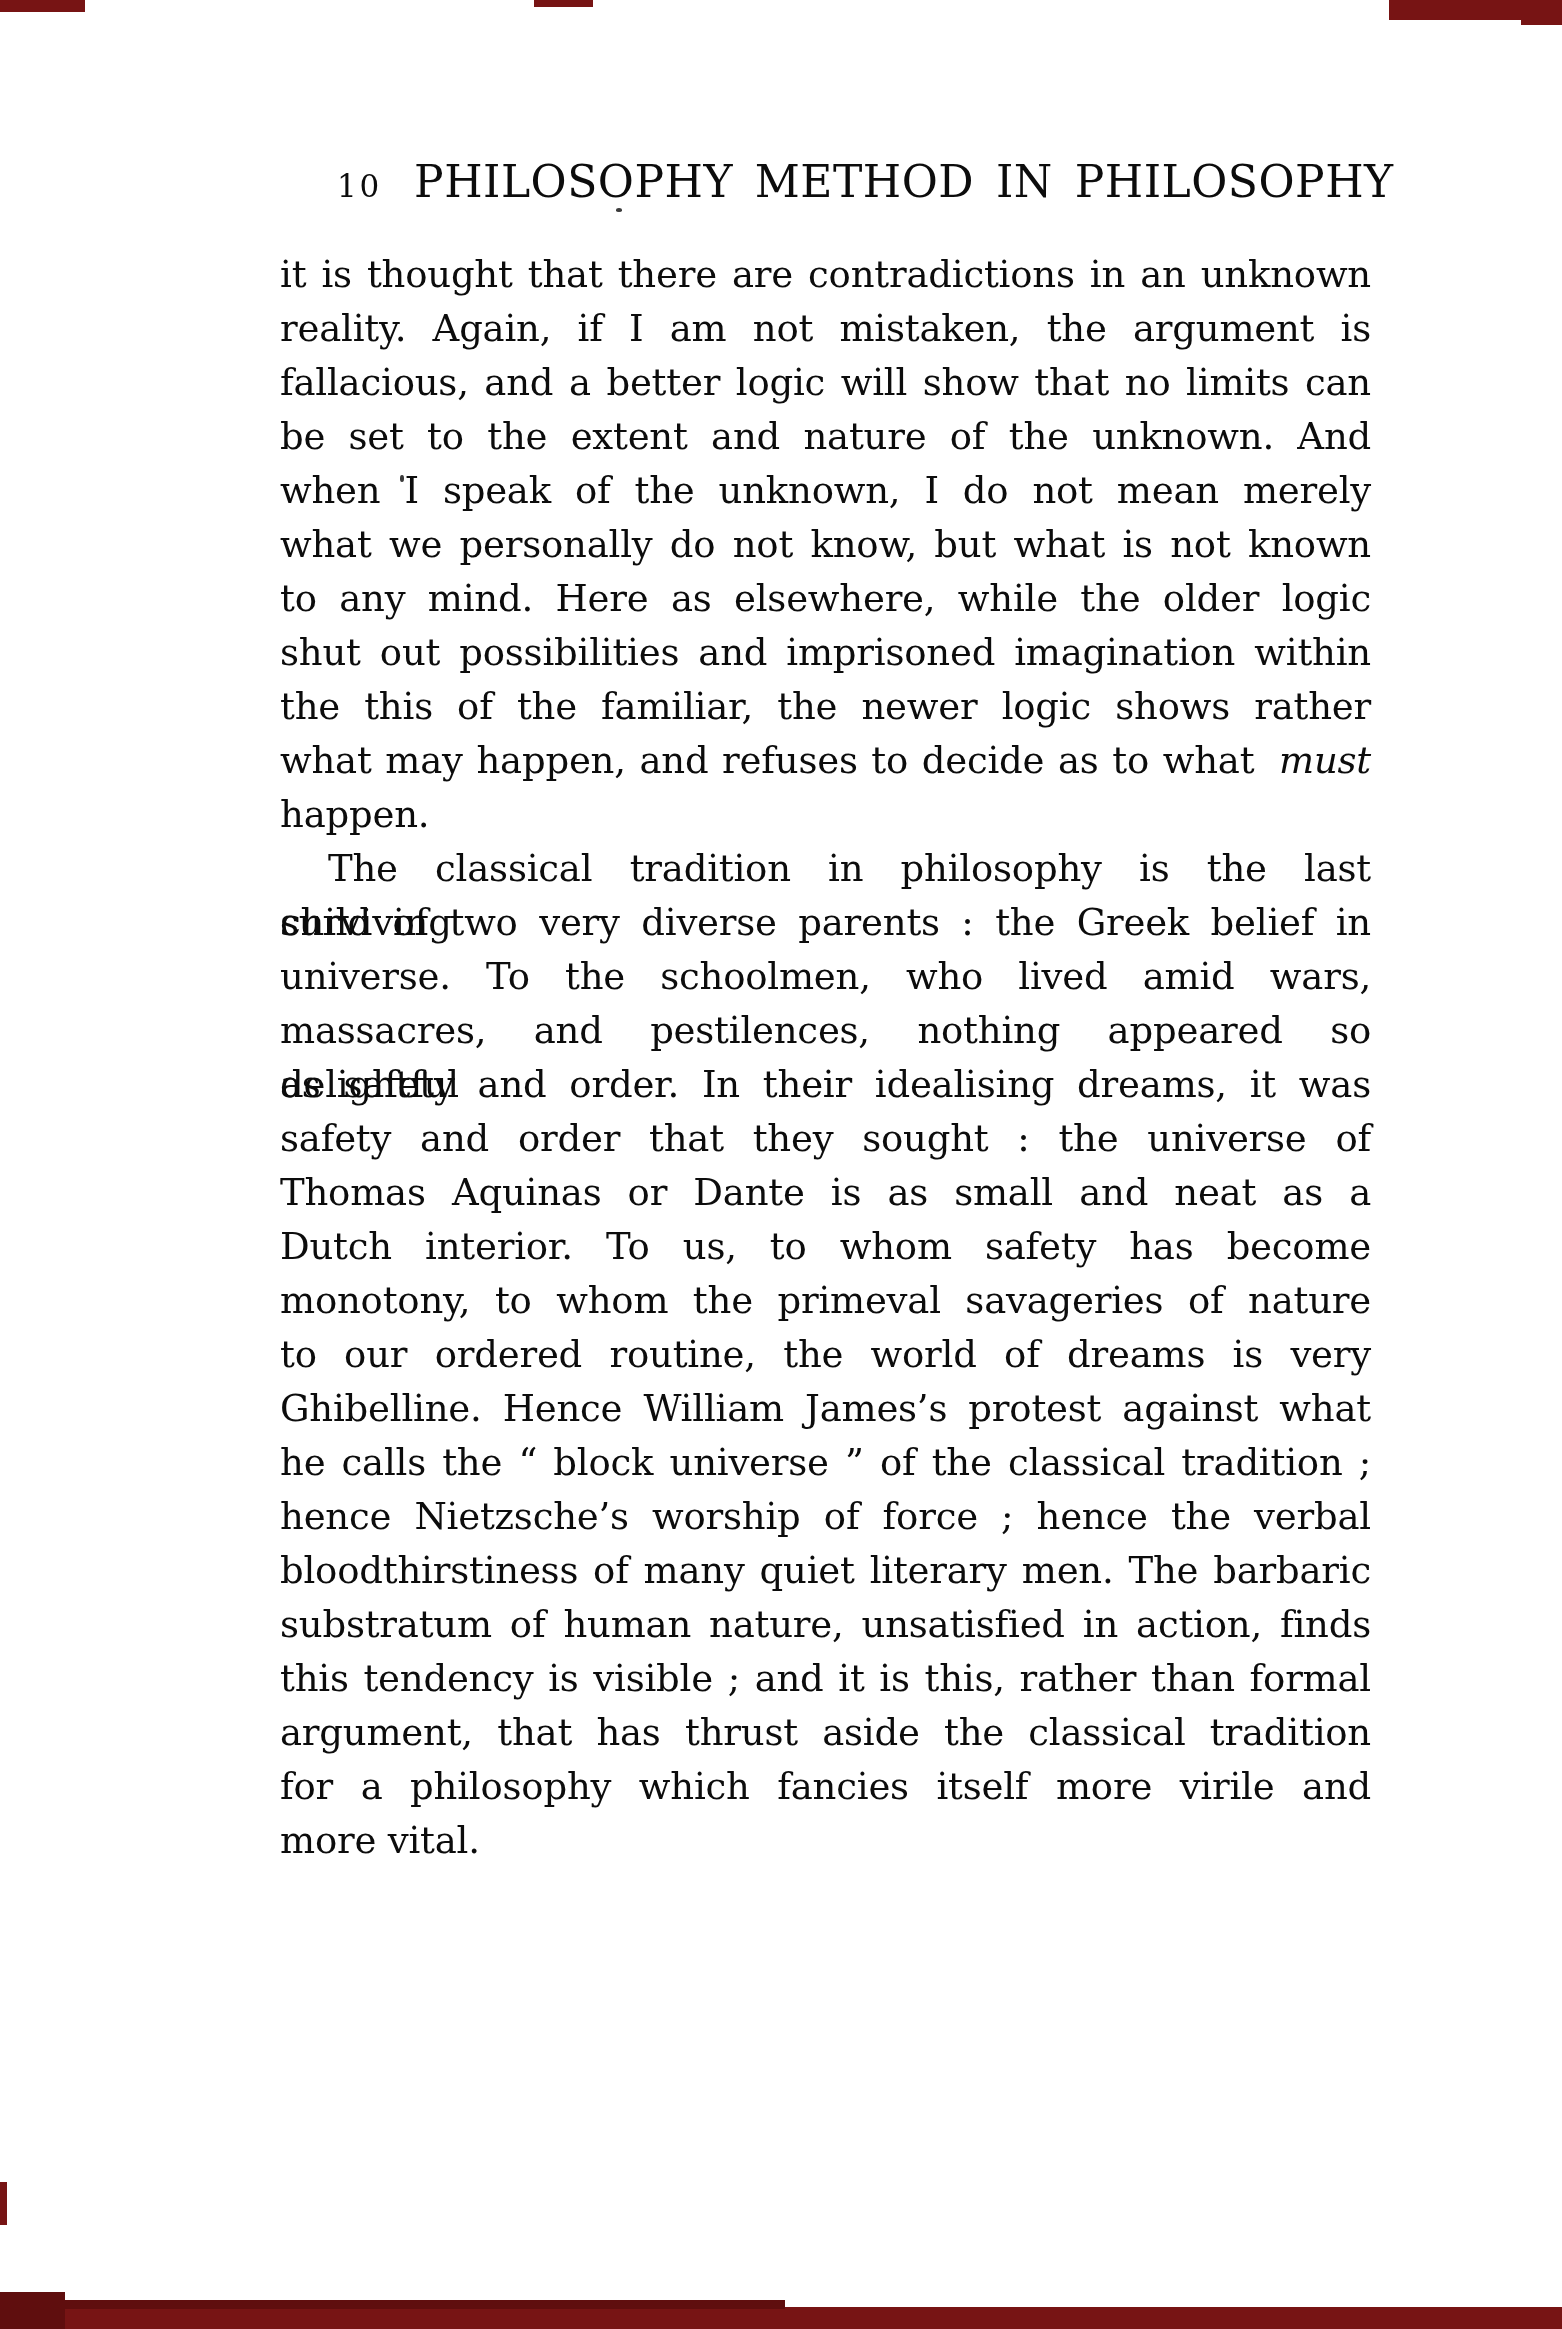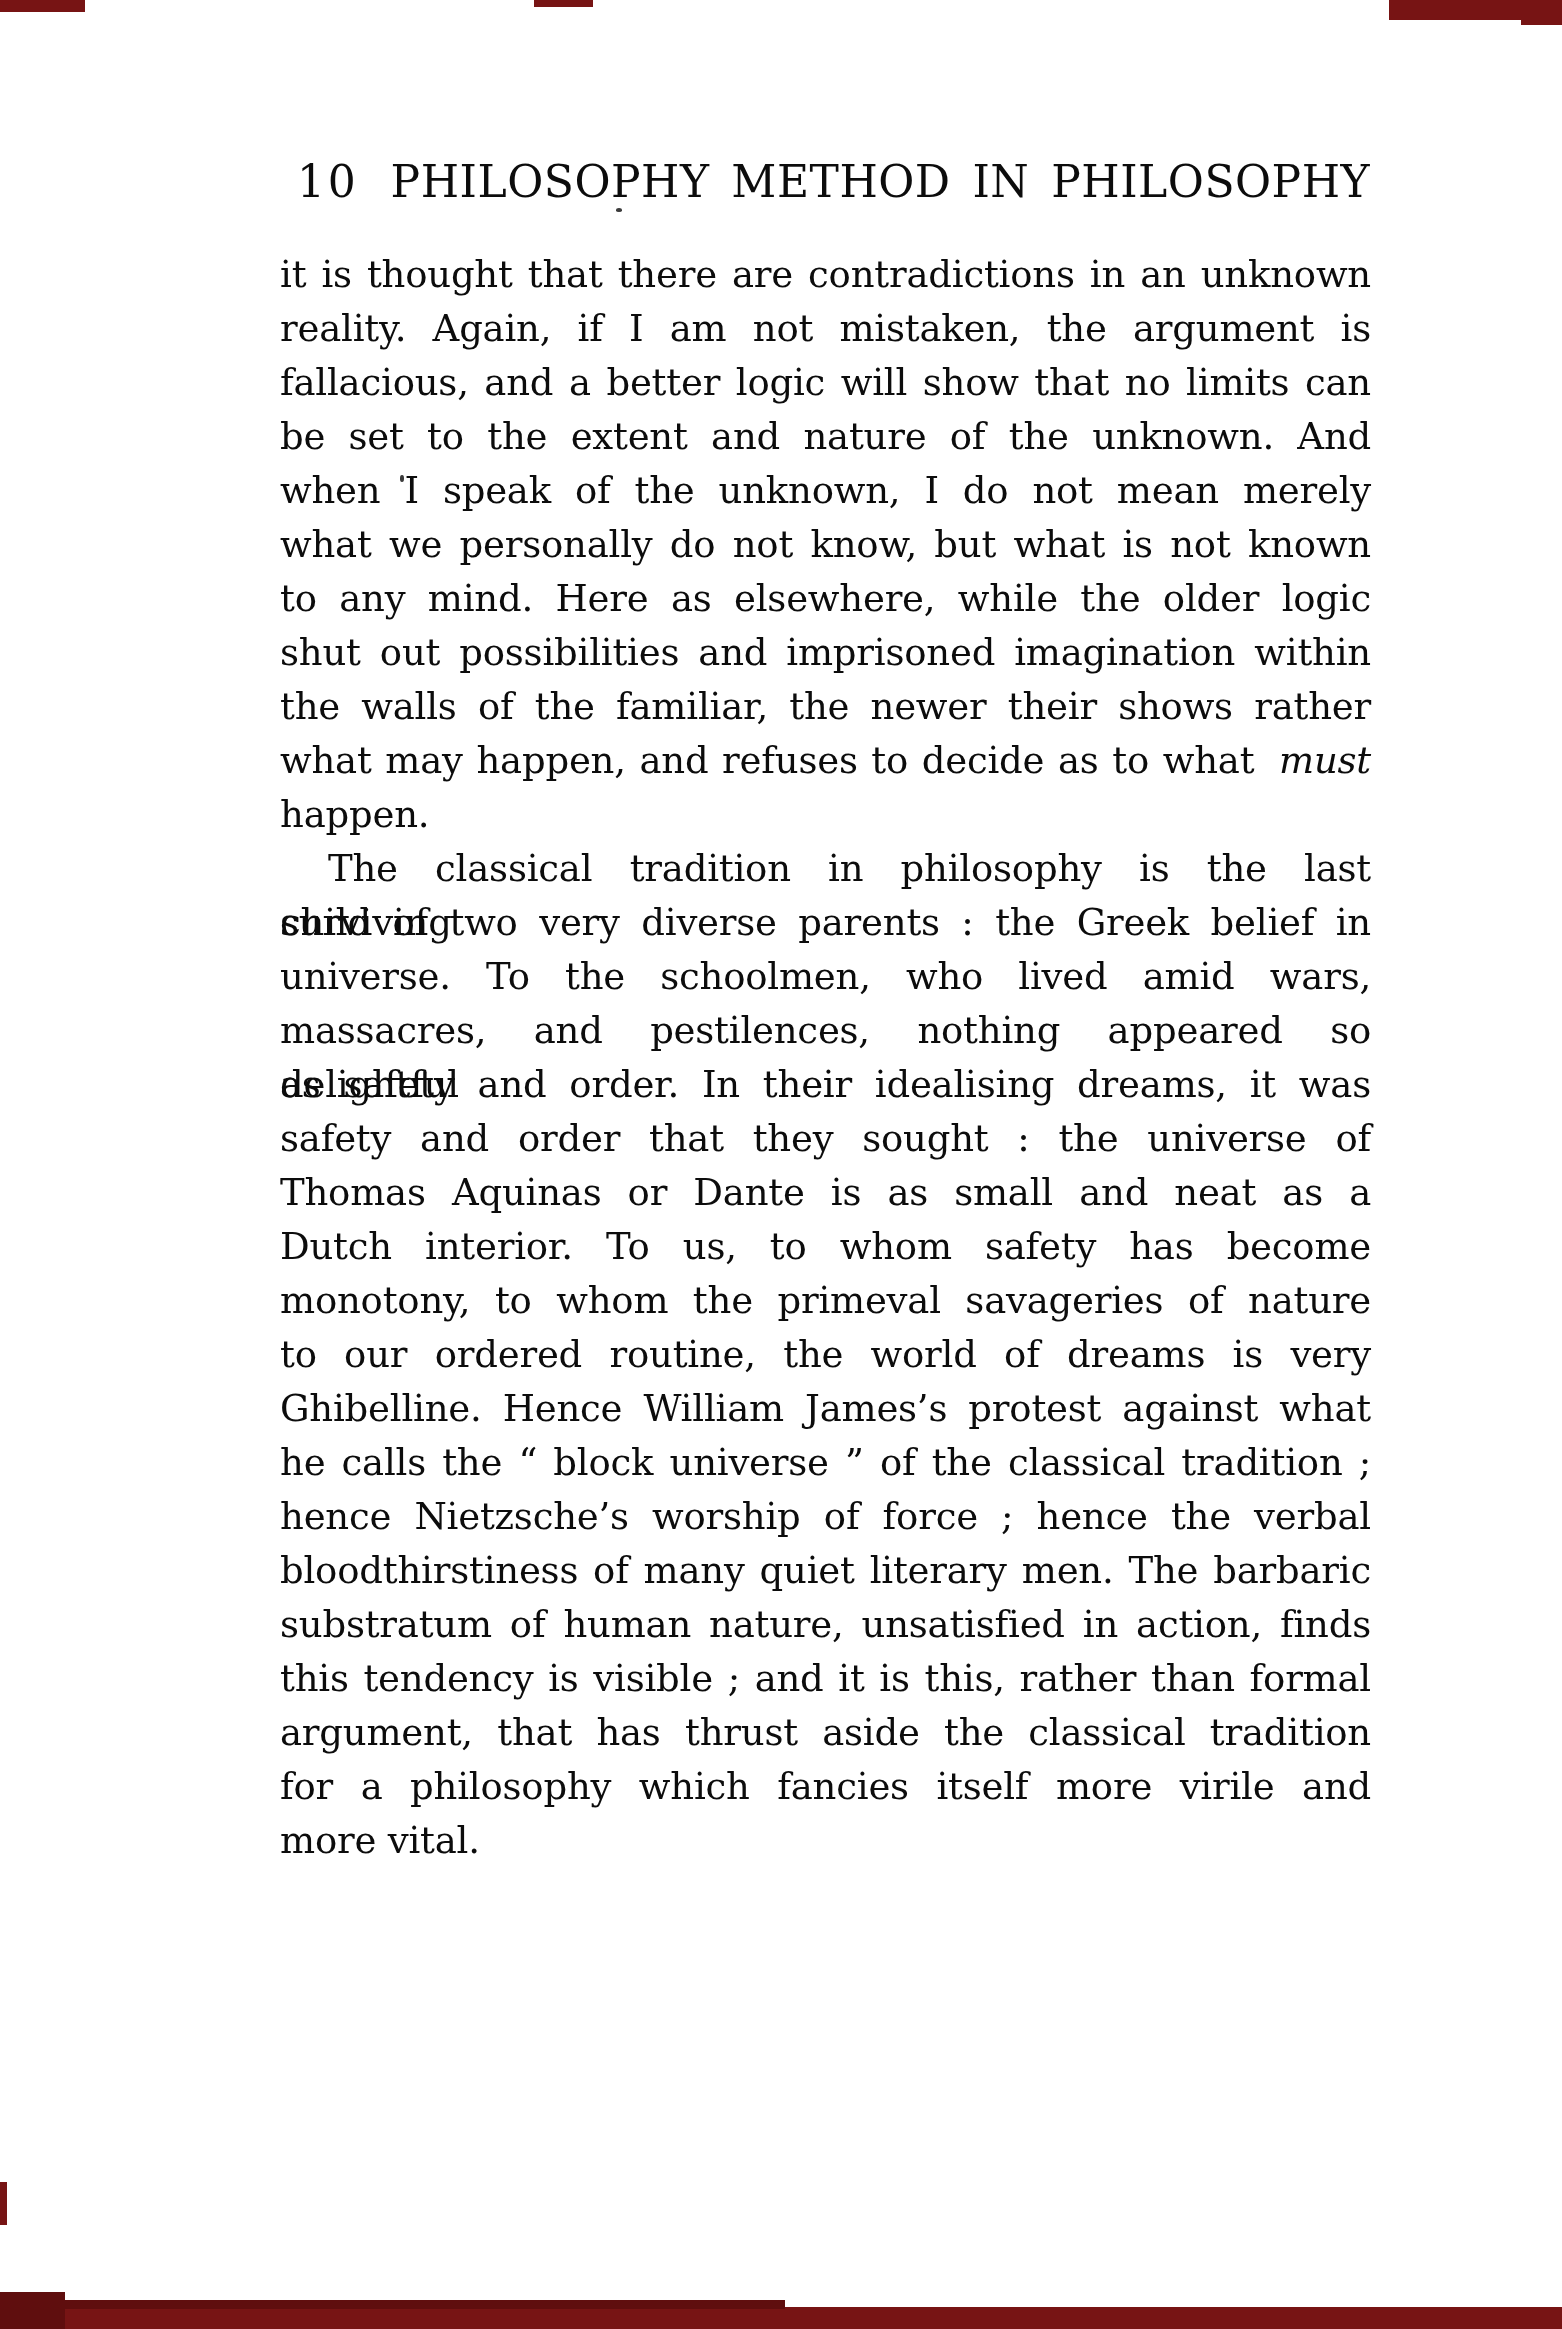--- a/index.html
+++ b/index.html
@@ -15,23 +15,24 @@
 
   
   .page-header {
     position: absolute;
     left: 297px;
     top: 159px;
     white-space: nowrap;
     line-height: 45px;
   }
   .page-num {
-    font-size: 44px;
+    font-size: 31px;
     letter-spacing: 2.8px;
     margin-right: 32px;
+    margin-left: 40px;
   }
   .header-title {
     font-size: 44px;
     letter-spacing: 0.5px;
     word-spacing: 7.4px;
   }
 
   
   .text-block {
     position: absolute;
@@ -81,21 +82,21 @@
 
 <div class="text-block">
     <div class="line"><span>it is thought that there are contradictions in an unknown</span></div>
     <div class="line"><span>reality.  Again, if I am not mistaken, the argument is</span></div>
     <div class="line"><span>fallacious, and a better logic will show that no limits can</span></div>
     <div class="line"><span>be set to the extent and nature of the unknown.  And</span></div>
     <div class="line"><span>when I speak of the unknown, I do not mean merely</span></div>
     <div class="line"><span>what we personally do not know, but what is not known</span></div>
     <div class="line"><span>to any mind.  Here as elsewhere, while the older logic</span></div>
     <div class="line"><span>shut out possibilities and imprisoned imagination within</span></div>
-    <div class="line"><span>the walls of the familiar, the newer their shows rather</span></div>
+    <div class="line"><span>the this of the familiar, the newer logic shows rather</span></div>
     <div class="line"><span>what may happen, and refuses to decide as to what </span><span class="it">must</span></div>
     <div class="line para-end"><span>happen.</span></div>
     <div class="line indent"><span>The classical tradition in philosophy is the last surviving</span></div>
     <div class="line"><span>child of two very diverse parents : the Greek belief in</span></div>
     <div class="line"><span>universe.  To the schoolmen, who lived amid wars,</span></div>
     <div class="line"><span>massacres, and pestilences, nothing appeared so delightful</span></div>
     <div class="line"><span>as safety and order.  In their idealising dreams, it was</span></div>
     <div class="line"><span>safety and order that they sought : the universe of</span></div>
     <div class="line"><span>Thomas Aquinas or Dante is as small and neat as a</span></div>
     <div class="line"><span>Dutch interior.  To us, to whom safety has become</span></div>

